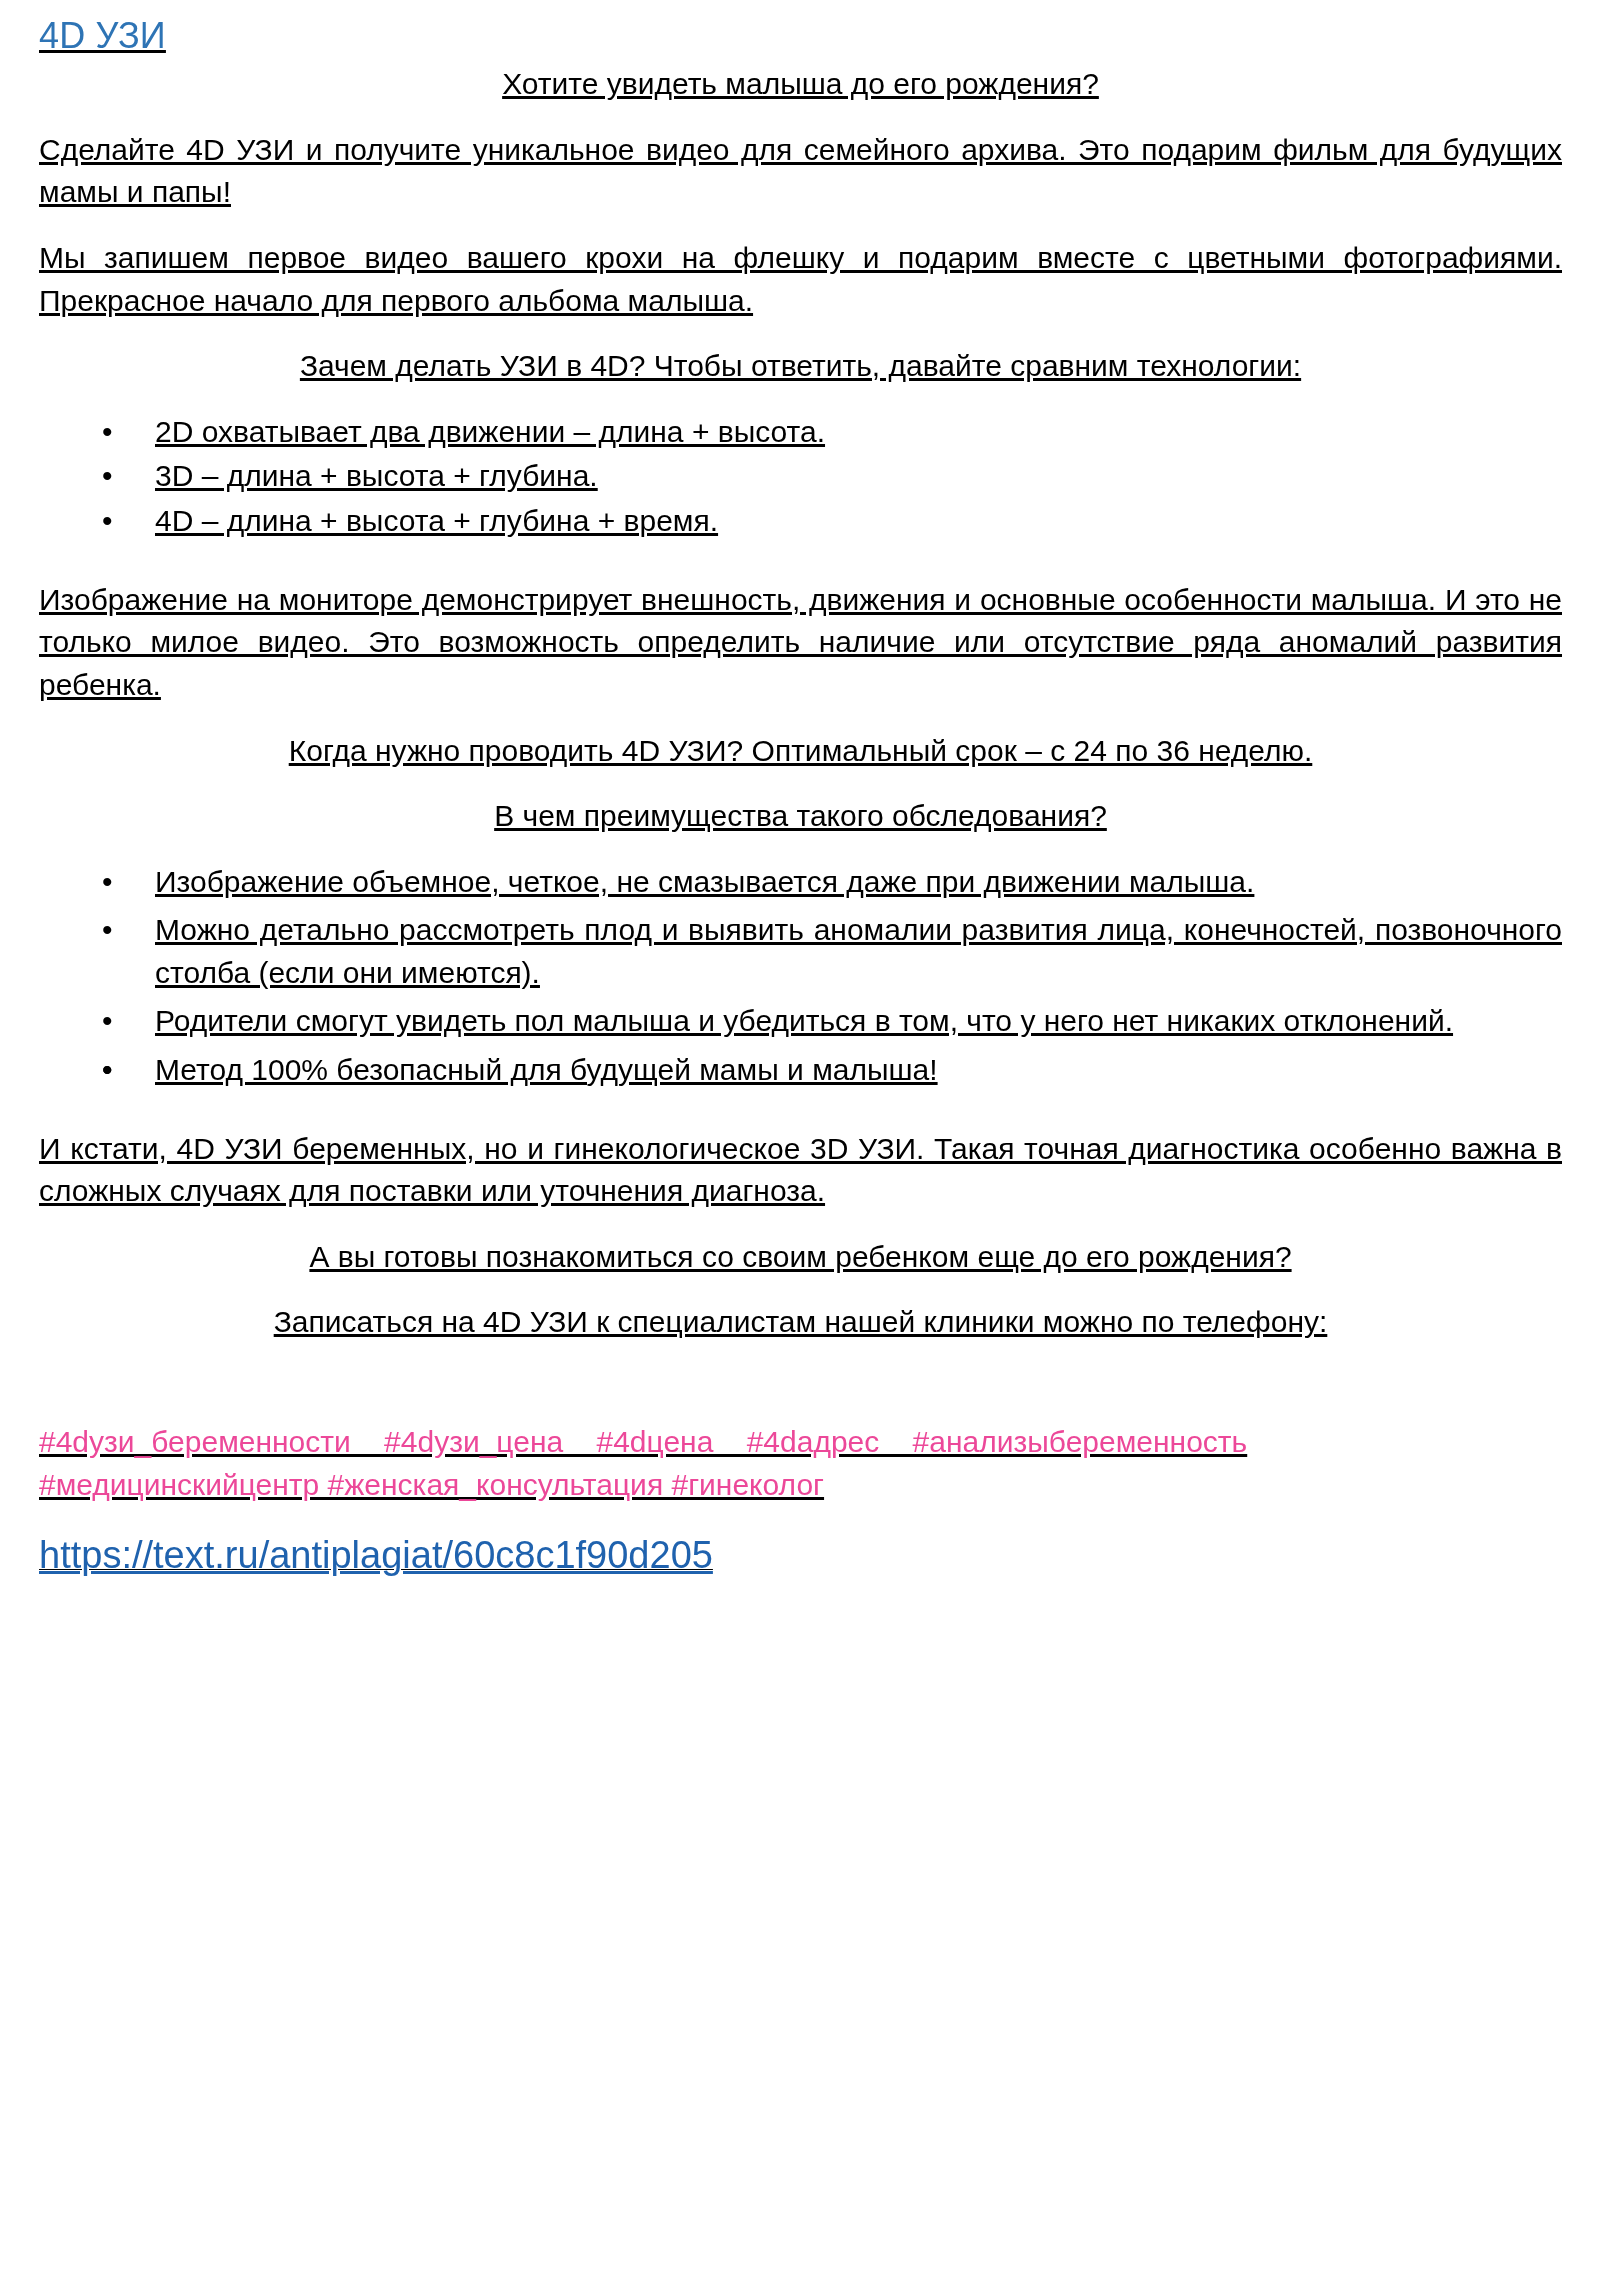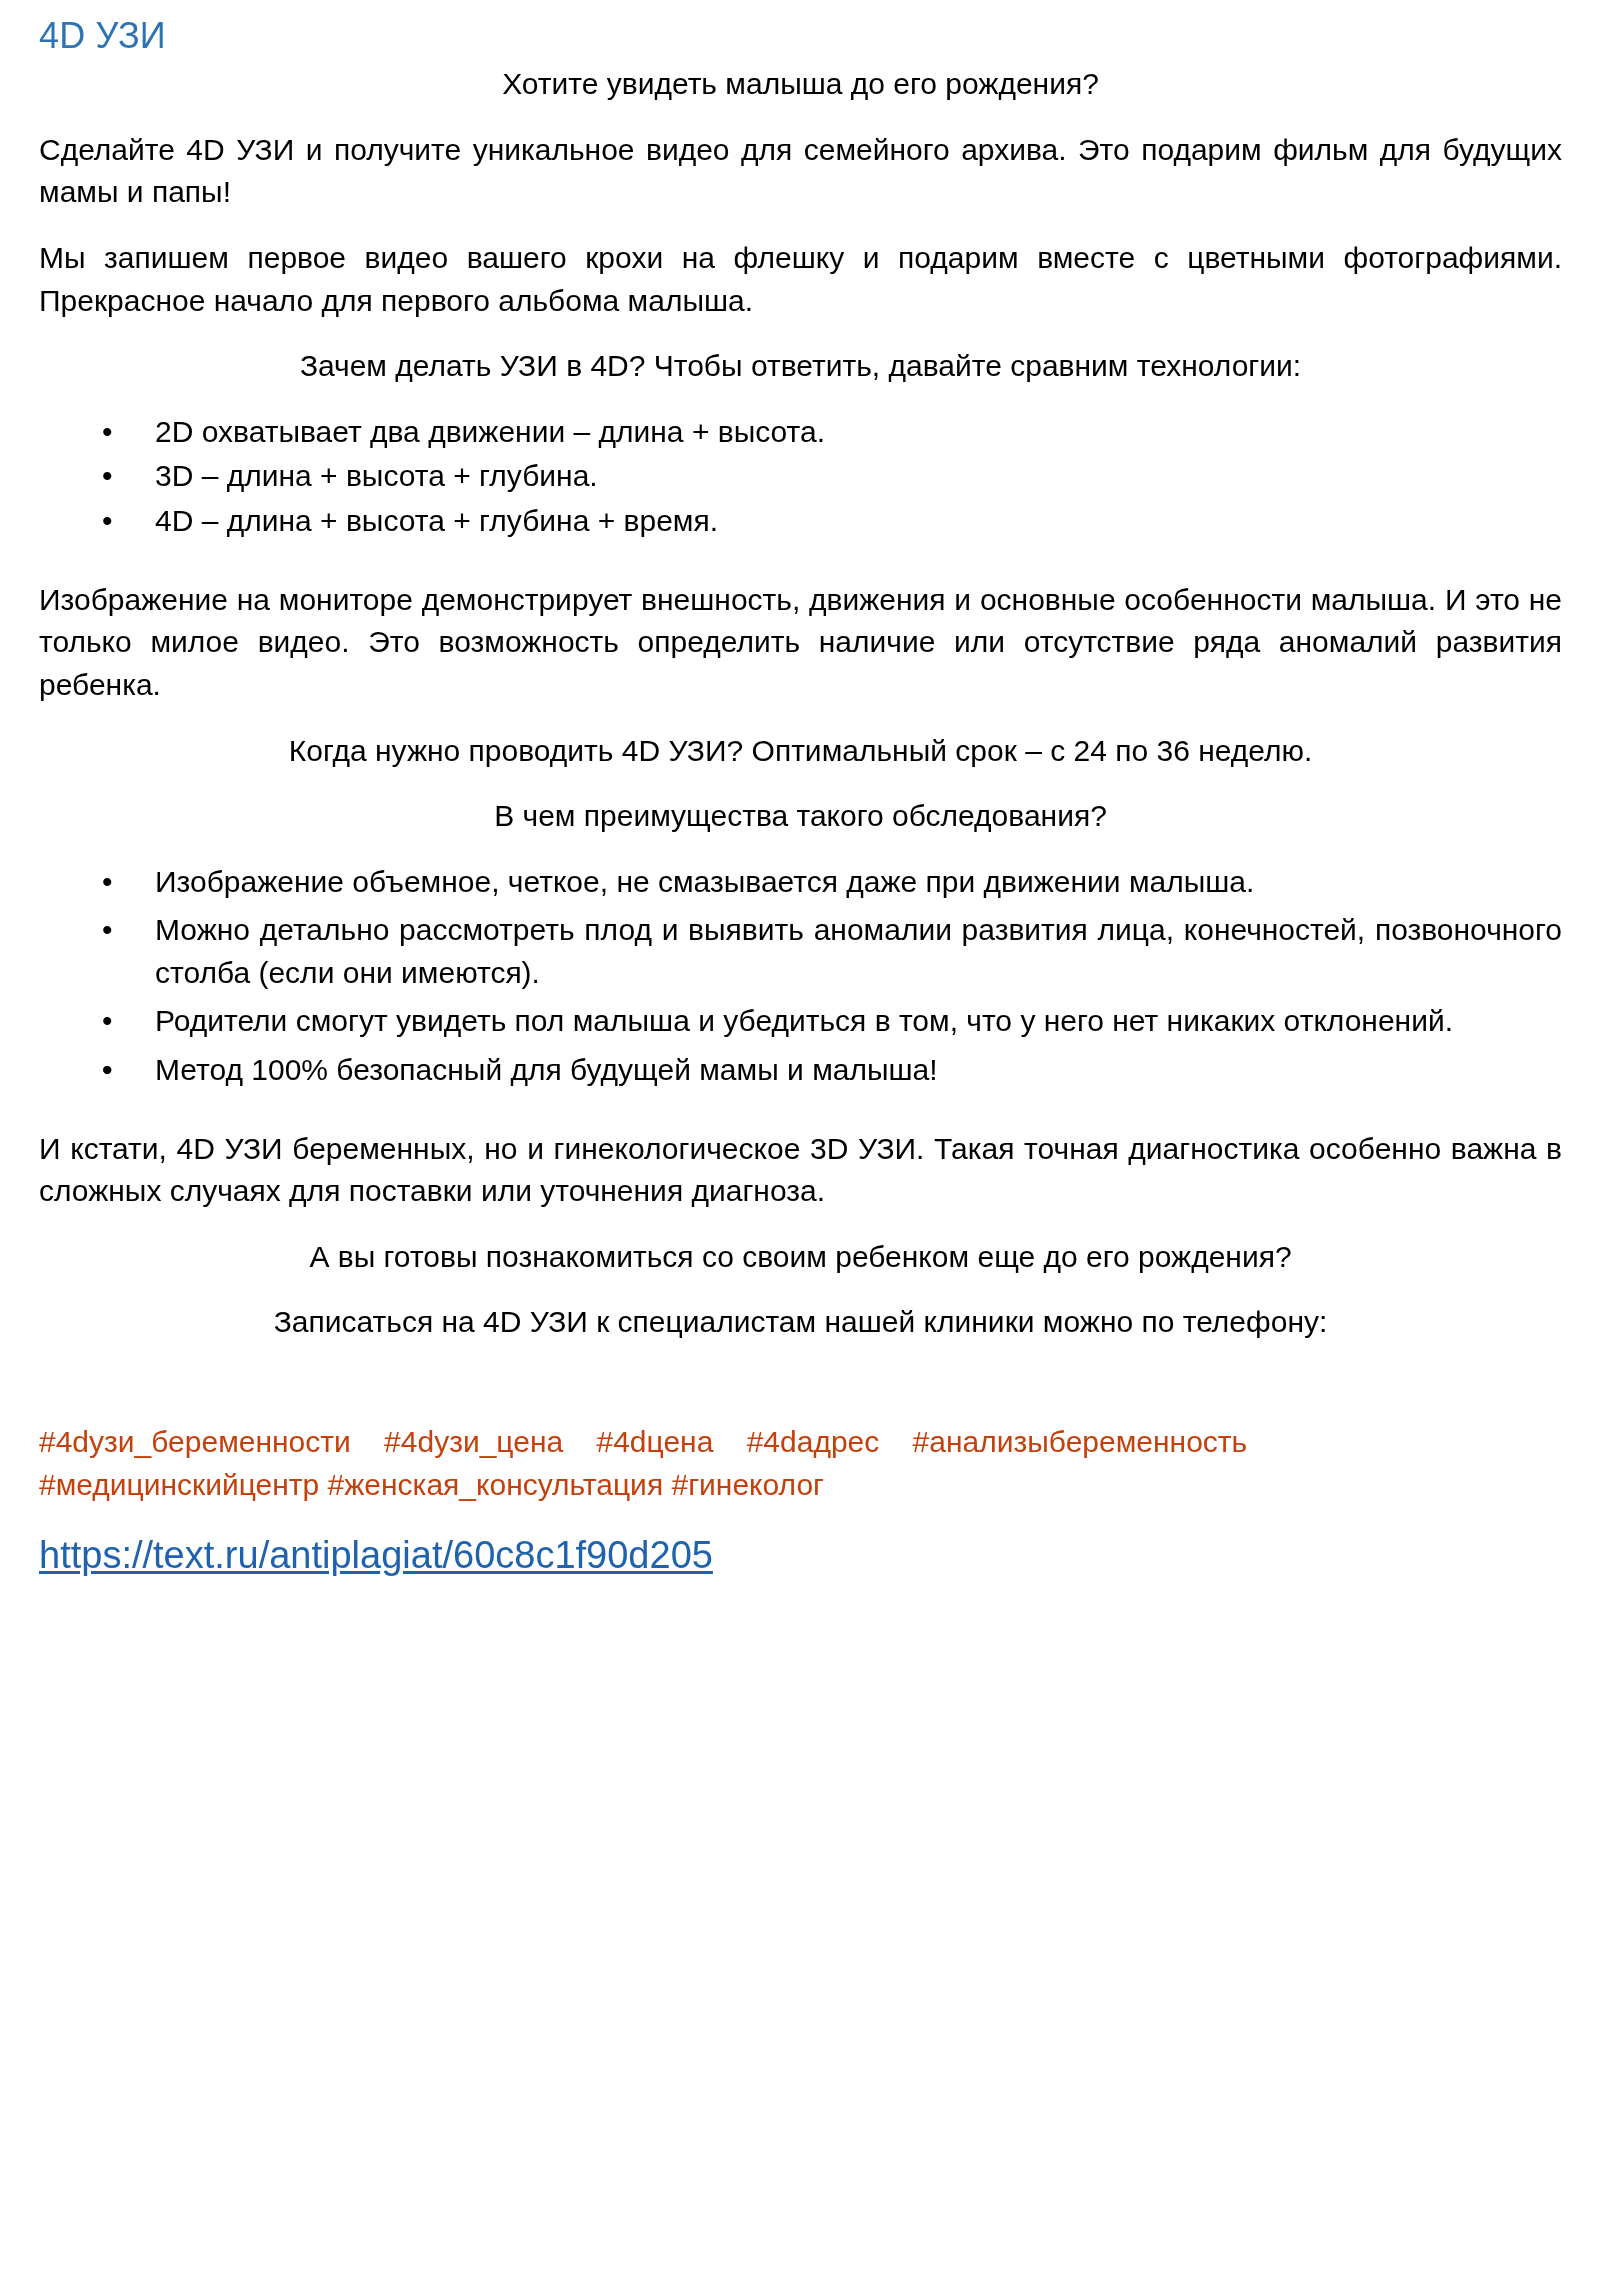--- a/index.html
+++ b/index.html
@@ -15,20 +15,21 @@
     color: #000000;
     -webkit-font-smoothing: antialiased;
   }
   .page {
     position: relative;
     width: 1622px;
     height: 2292px;
     background: #ffffff;
     box-sizing: border-box;
     padding: 13.5px 60px 0 39px;
+    text-decoration: underline;
   }
   .doc-heading {
     font-size: 36px;
     line-height: 1.22;
     color: #2E74B5;
     font-weight: 400;
     margin: 0 0 5.8px 0;
     letter-spacing: 0.2px;
   }
   .para {
@@ -76,21 +77,21 @@
   .list-tight .bullet-item {
     margin-bottom: 1.9px;
   }
   .spacer-block {
     height: 54px;
   }
   .tag-line {
     font-size: 30px;
     line-height: 1.42;
     margin: 0;
-    color: #c2410c;
+    color: #ec4899;
     white-space: pre;
   }
   .tags-wrap {
     margin: 0 0 23px 0;
   }
   .link-row {
     margin: 0;
   }
   .doc-link {
     font-size: 38px;

